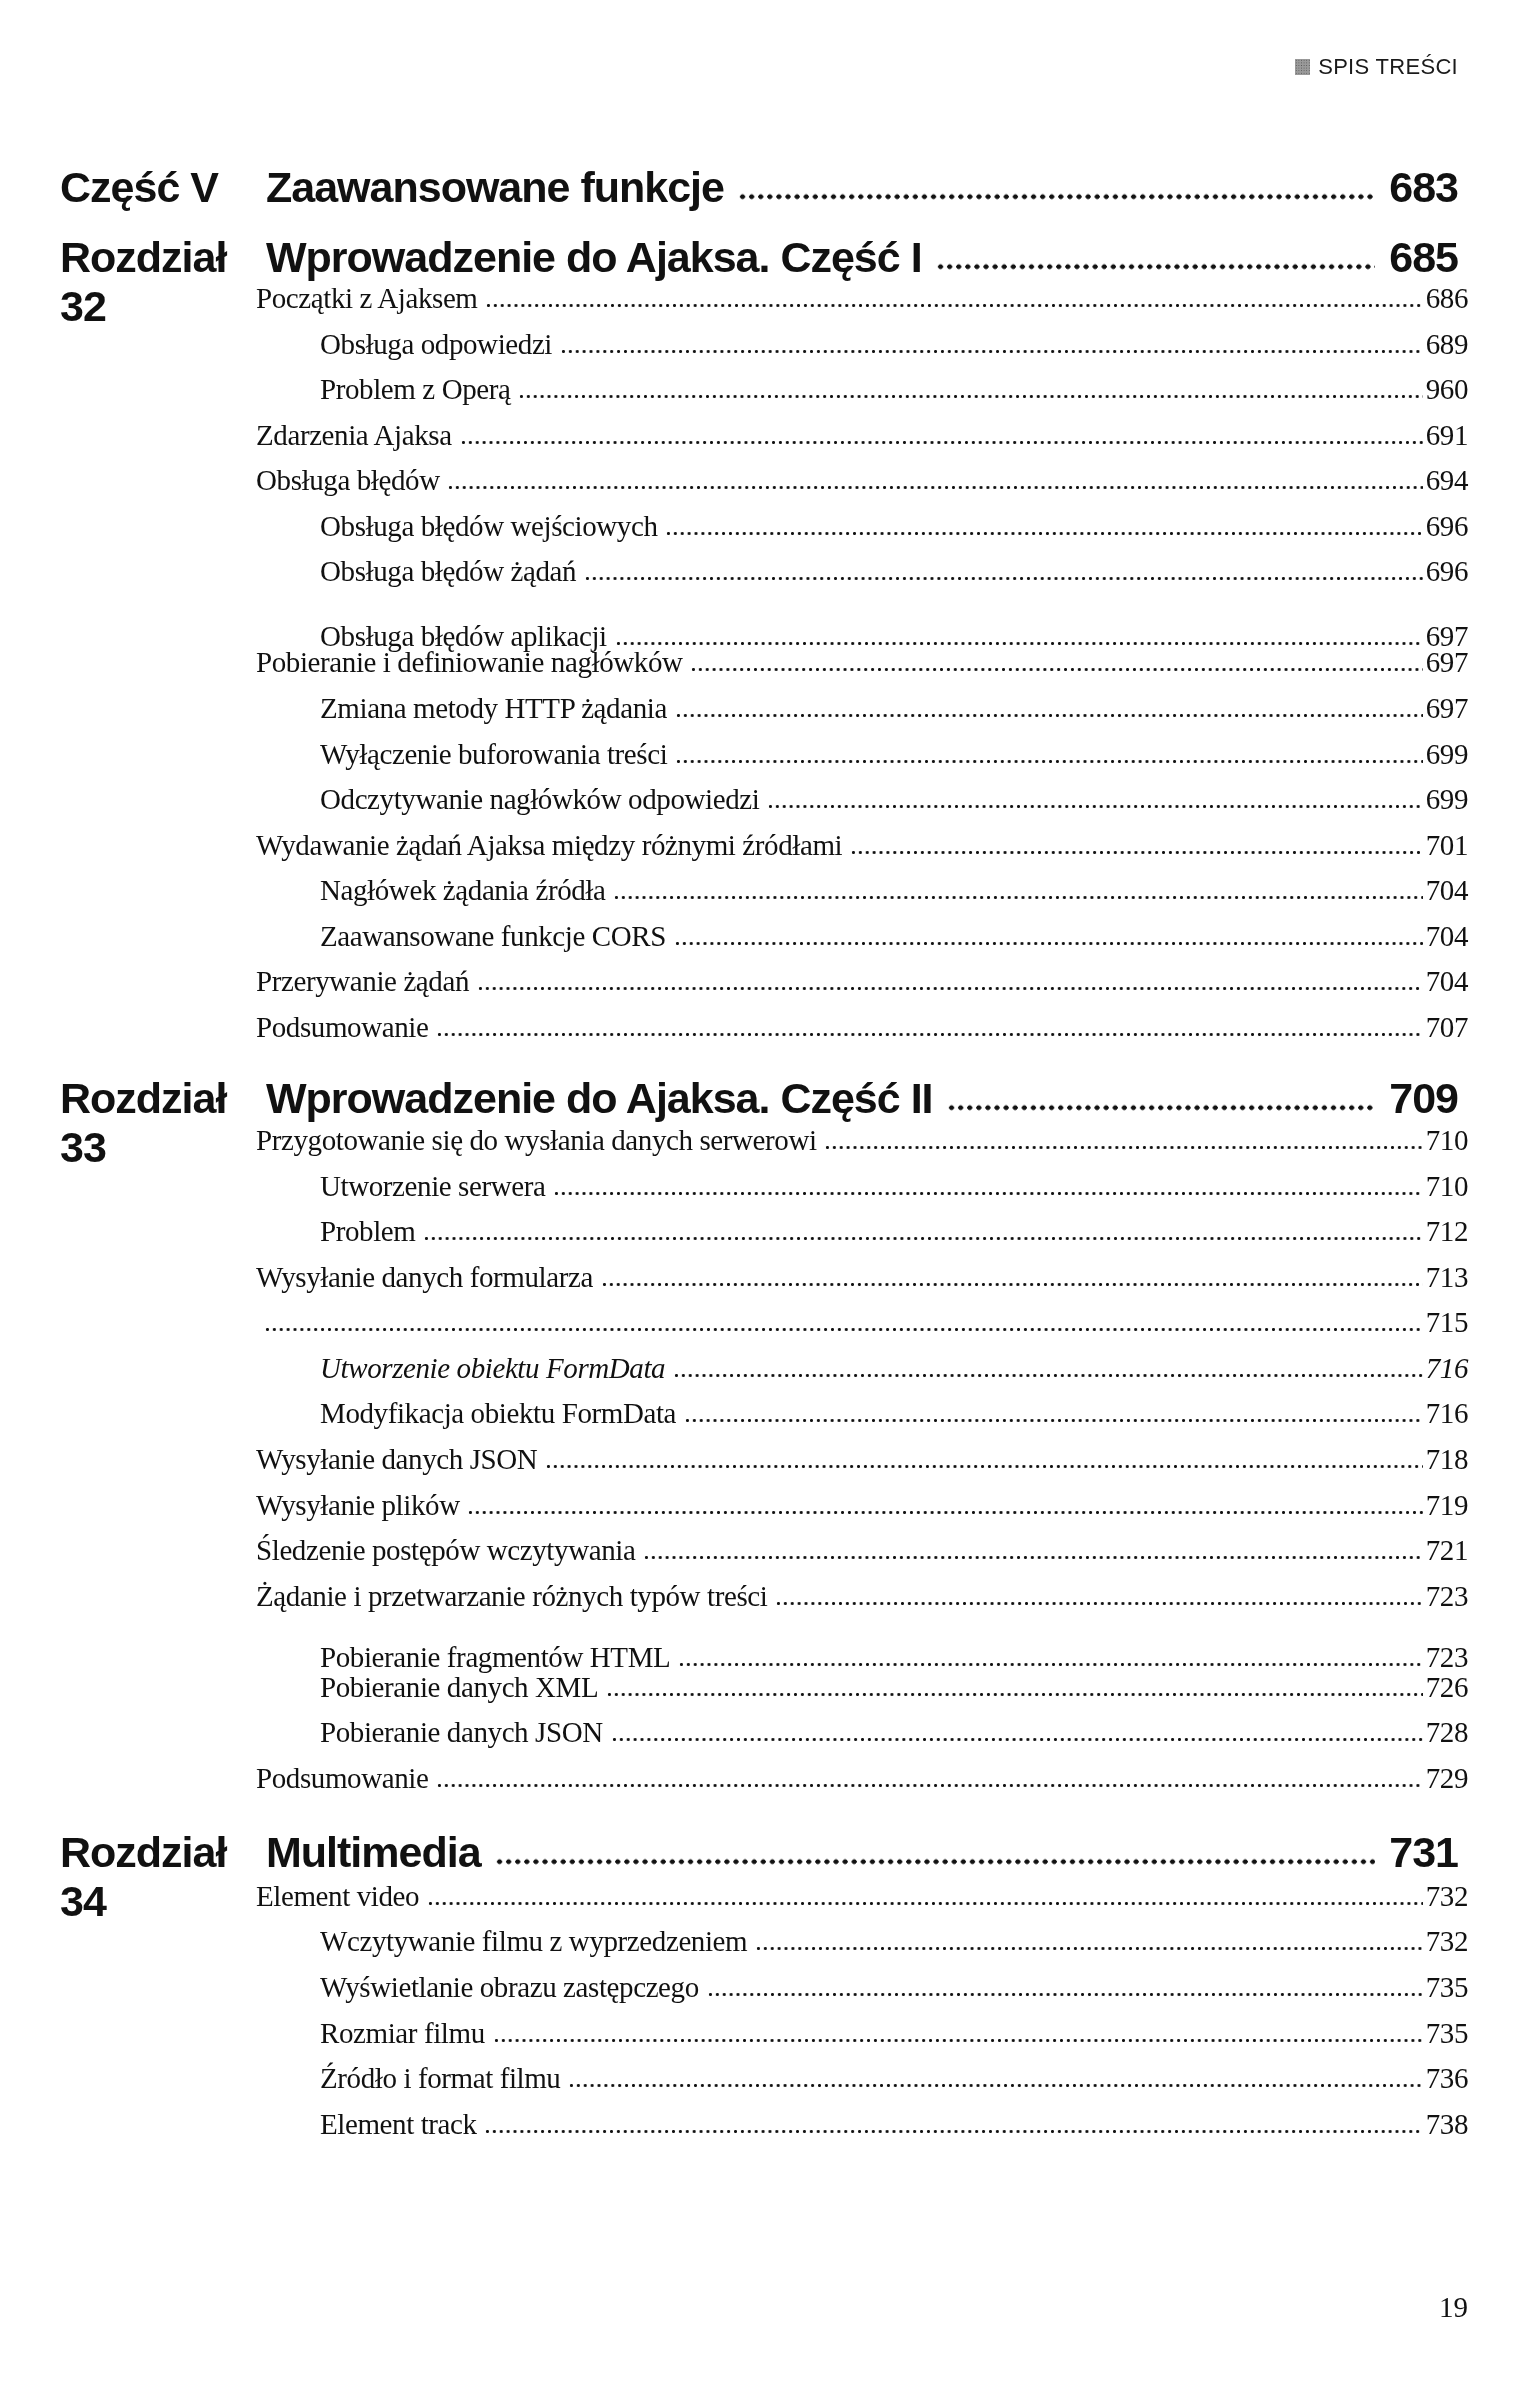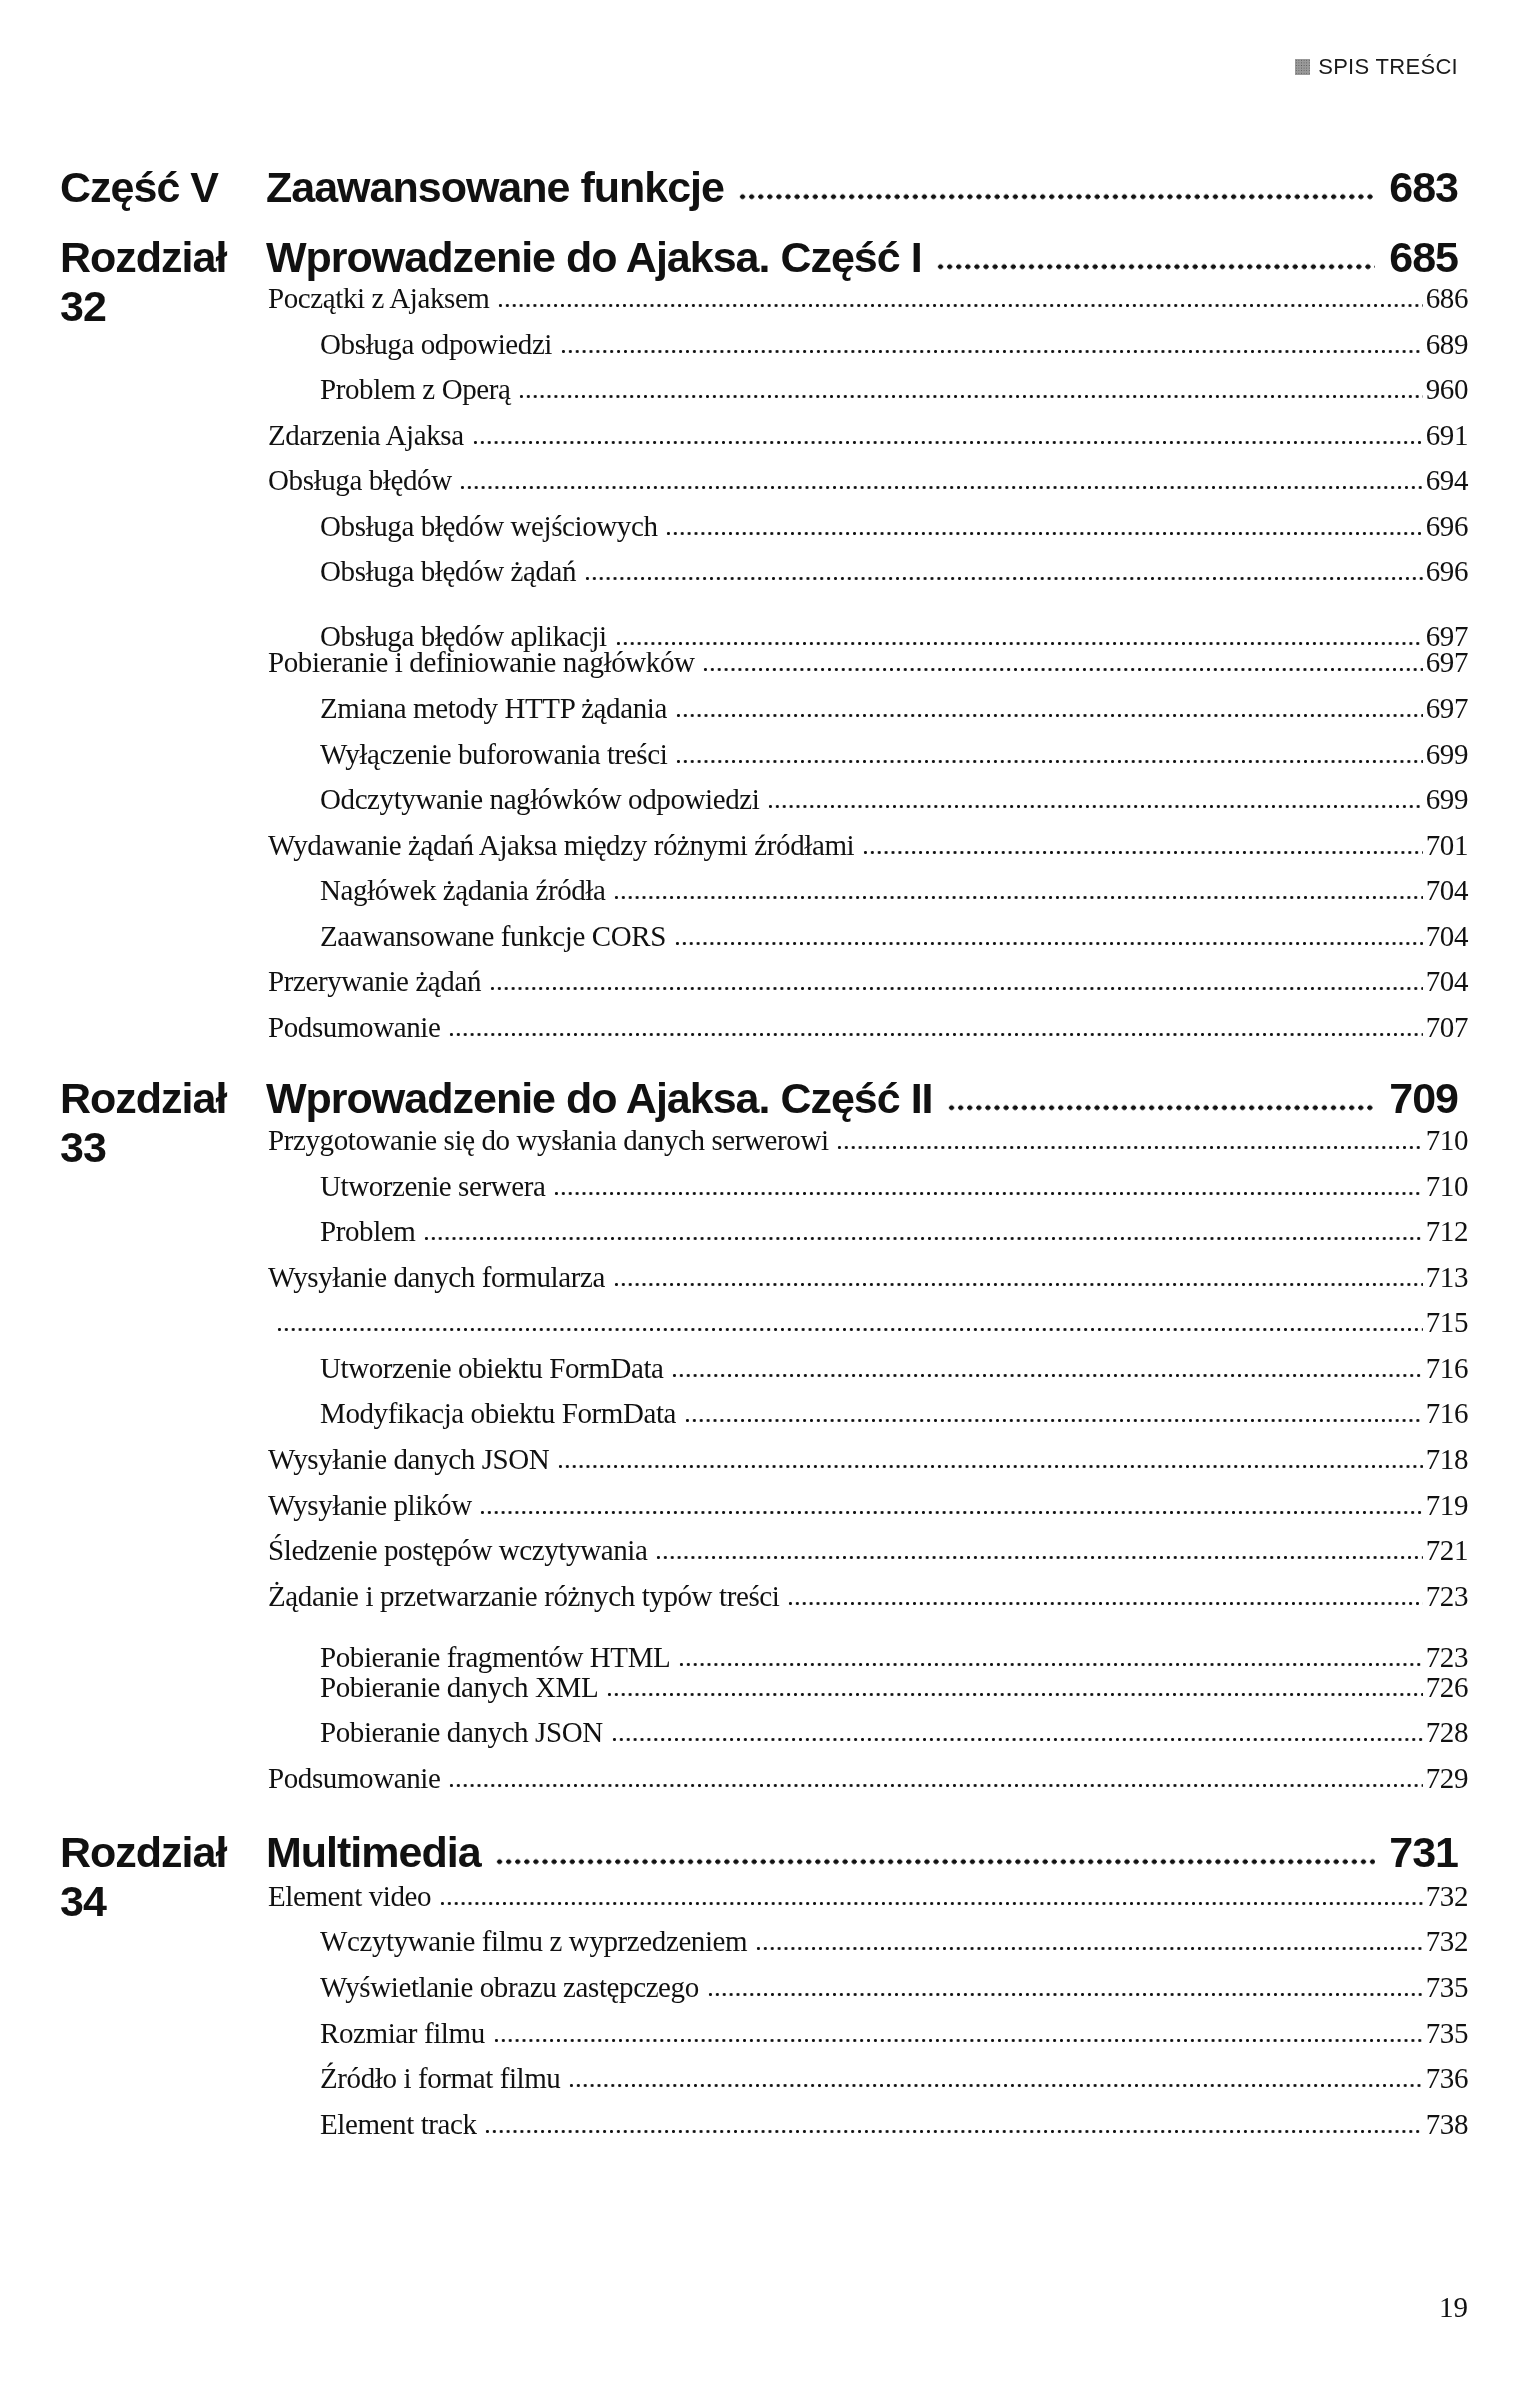--- a/index.html
+++ b/index.html
@@ -28,21 +28,21 @@
     background-image: radial-gradient(circle, #111 0, #111 2.3px, transparent 2.6px);
     background-size: 9.1px 7.8px; background-repeat: repeat-x; background-position: 0 0;
     transform: translateY(-1.3px);
   }
   .row-page { white-space: nowrap; }
   .entry {
     position: absolute; right: 63px; height: 39px;
     display: flex; align-items: baseline;
     font-family: "Liberation Serif", serif; font-size: 29px; letter-spacing: -0.4px;
   }
-  .entry.l1 { left: 268px; }
+  .entry.l1 { left: 256px; }
   .entry.l2 { left: 320px; }
   .leader {
     flex: 1; margin: 0 2.6px 0 7.8px; height: 5.2px;
     background-image: radial-gradient(circle, #111 0, #111 1.3px, transparent 1.7px);
     background-size: 6.9px 5.2px; background-repeat: repeat-x;
   }
   .page-num {
     position: absolute; right: 63px; top: 2291px;
     font-family: "Liberation Serif", serif; font-size: 29px;
   }
@@ -182,21 +182,21 @@
       </div>
       <div class="entry l1" style="top: 1261px;">
         <span class="row-title">Wysyłanie danych formularza</span>
         <span class="leader"></span>
         <span class="row-page">713</span>
       </div>
       <div class="entry l1" style="top: 1306px;">
         <span class="leader"></span>
         <span class="row-page">715</span>
       </div>
-      <div class="entry l2" style="top: 1352px;">
+      <div class="entry l2" style="top: 1352px; font-style: italic;">
         <span class="row-title">Utworzenie obiektu FormData</span>
         <span class="leader"></span>
         <span class="row-page">716</span>
       </div>
       <div class="entry l2" style="top: 1397px;">
         <span class="row-title">Modyfikacja obiektu FormData</span>
         <span class="leader"></span>
         <span class="row-page">716</span>
       </div>
       <div class="entry l1" style="top: 1443px;">

